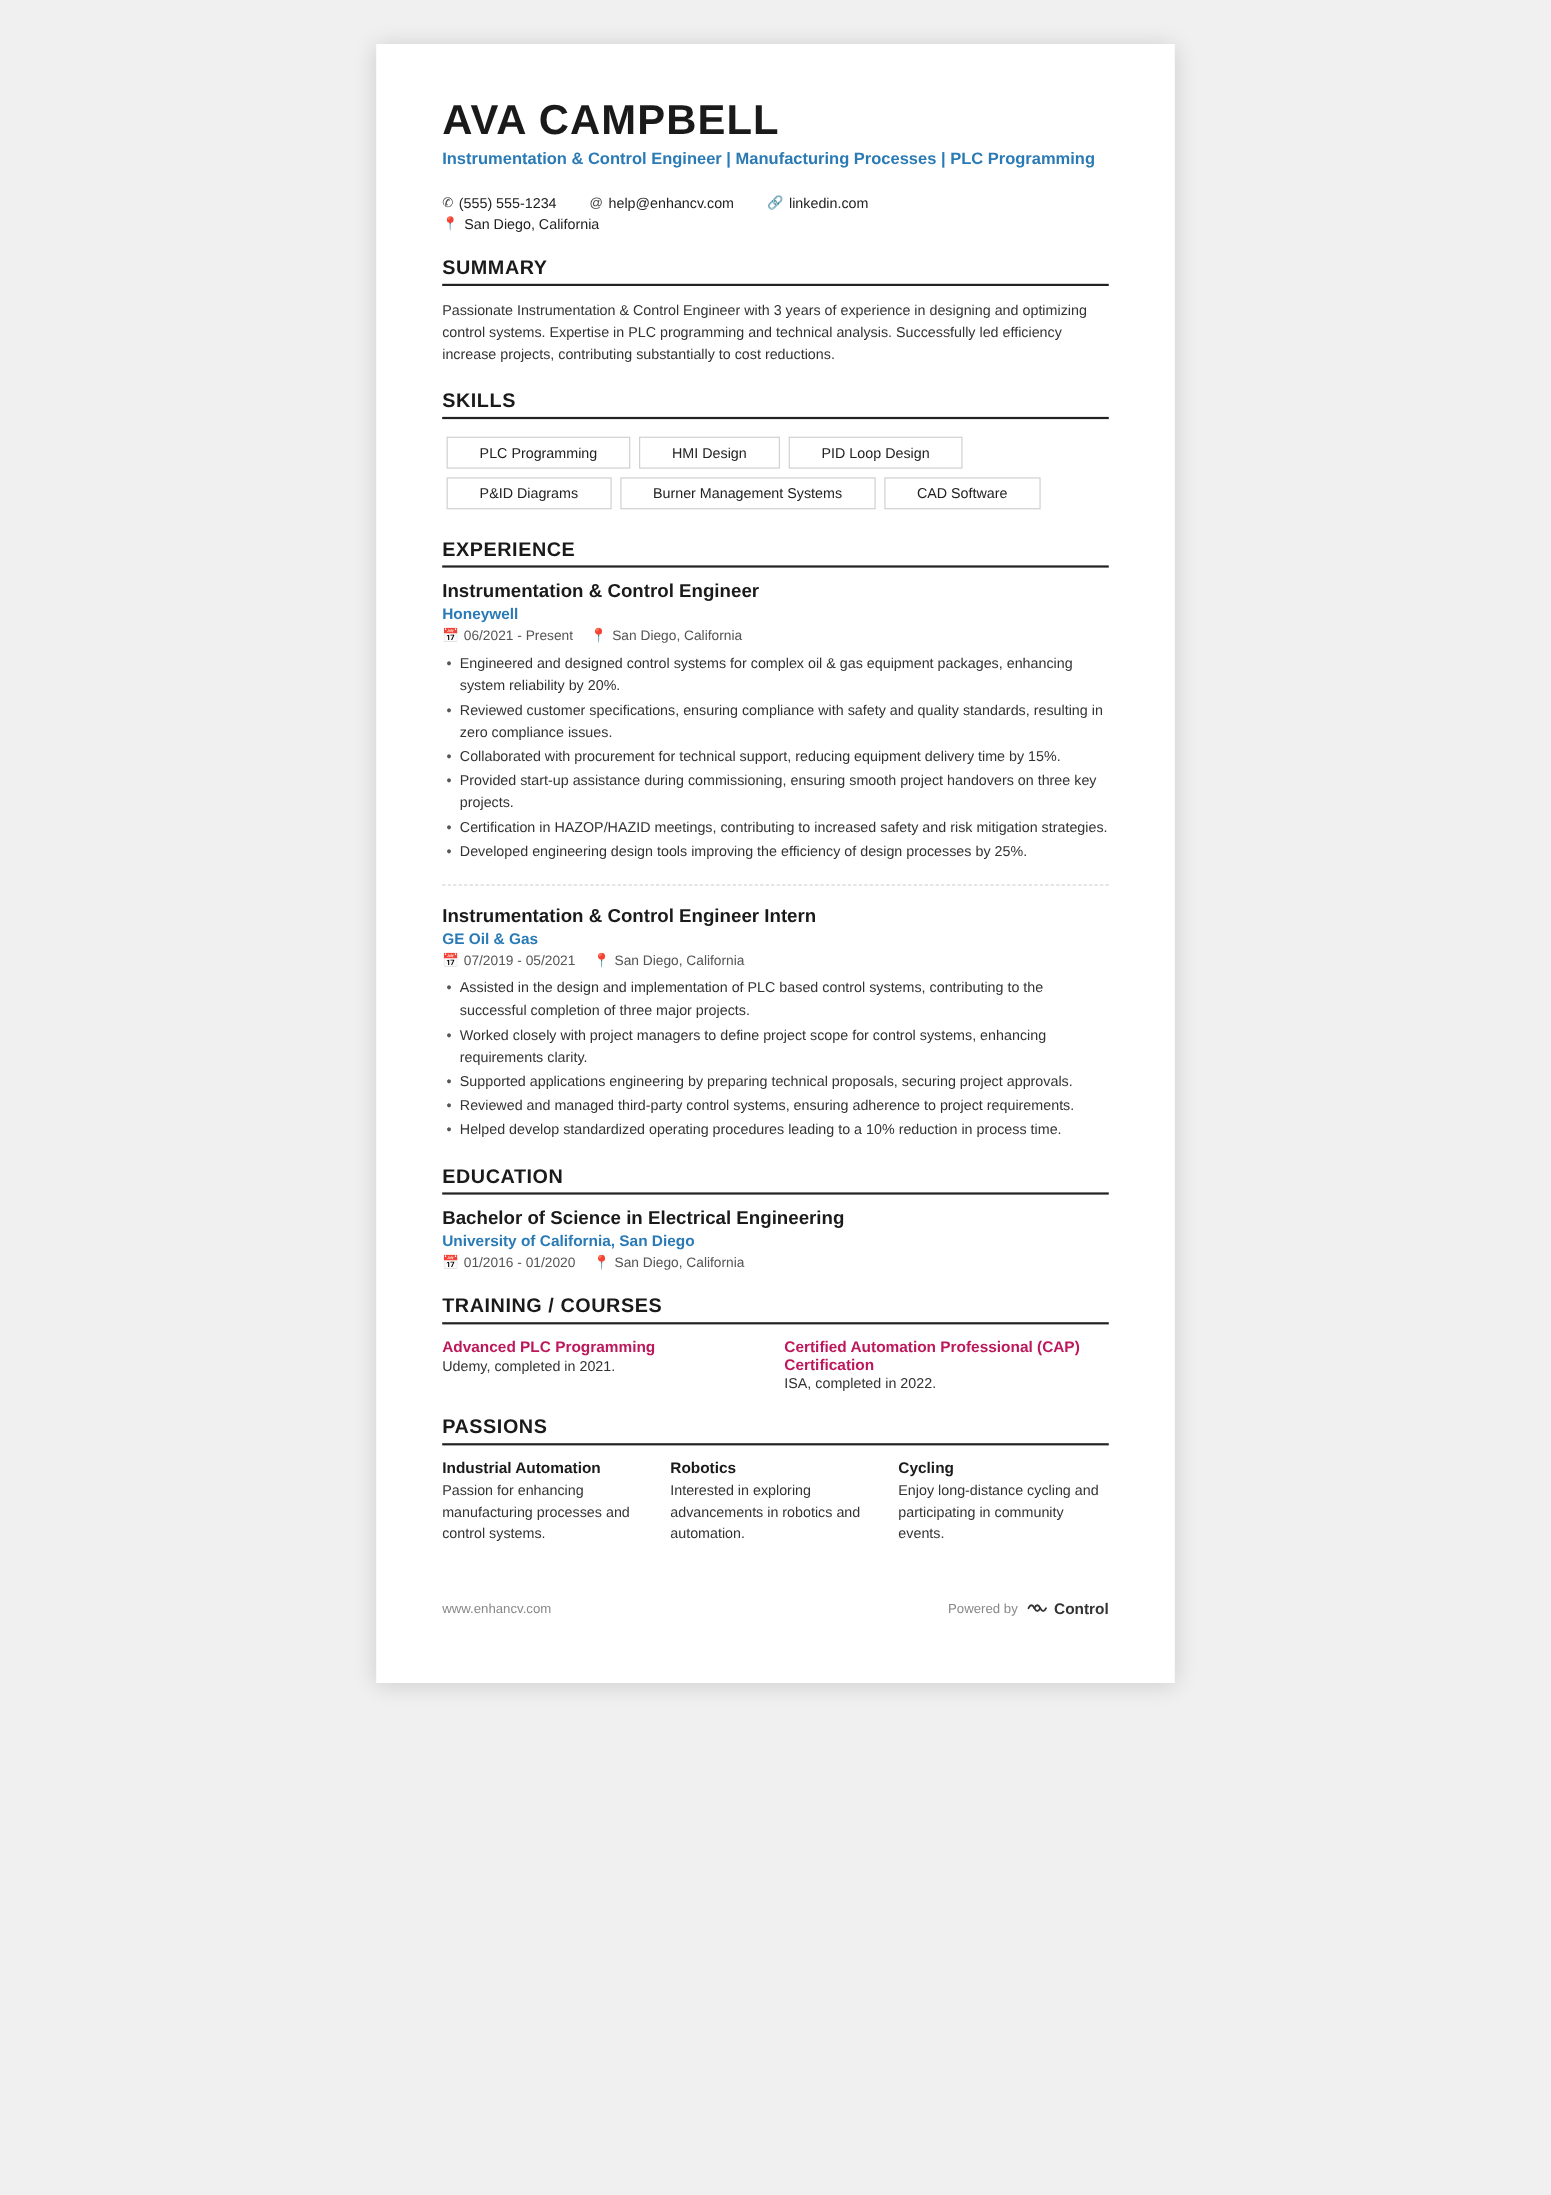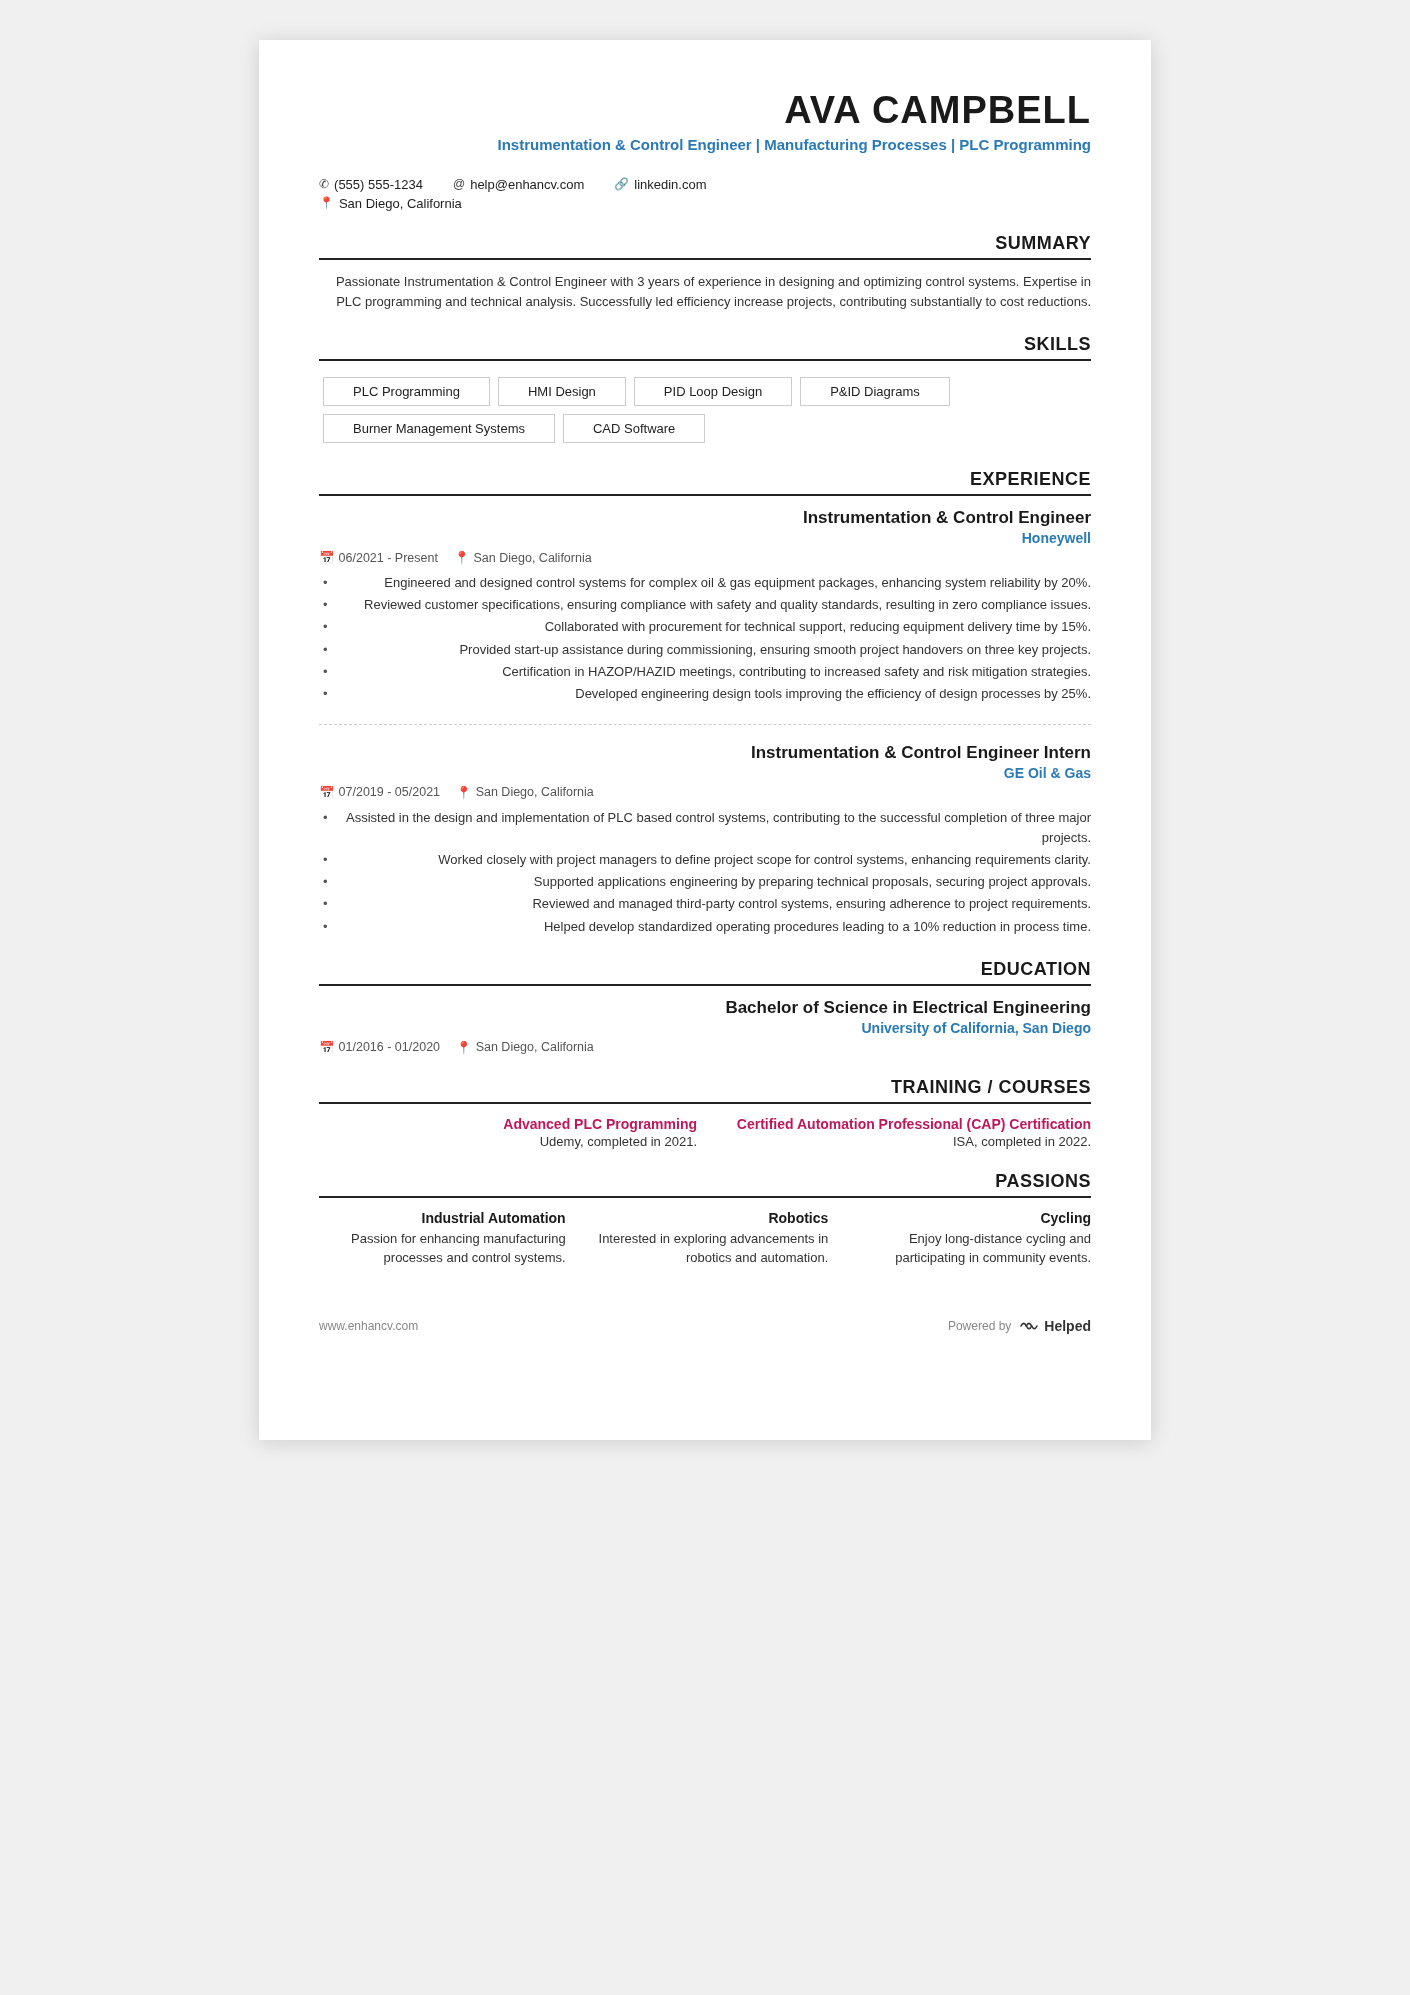--- a/index.html
+++ b/index.html
@@ -5,26 +5,25 @@
     * { margin: 0; padding: 0; box-sizing: border-box; }
     body {
       font-family: 'Arial', sans-serif;
       background: #f0f0f0;
       display: flex;
       justify-content: center;
       padding: 40px 20px;
     }
     .resume-page {
       background: #fff;
-      width: 892px;
+      width: 726px;
       min-height: 1400px;
       padding: 50px 60px 60px 60px;
       box-shadow: 0 2px 20px rgba(0,0,0,0.15);
       position: relative;
-      text-align: right;
     }
     
     .header-name {
       font-size: 38px;
       font-weight: 900;
       color: #1a1a1a;
       letter-spacing: 1px;
       line-height: 1.1;
     }
     .header-title {
@@ -365,18 +364,18 @@
 
   <div class="page-footer">
     <span>www.enhancv.com</span>
     <div class="footer-brand">
       <span>Powered by</span>
       <div class="enhancv-logo">
         <svg class="logo-icon" viewBox="0 0 36 24" fill="none" xmlns="http://www.w3.org/2000/svg">
           <path d="M6 12 Q10 4 14 12 Q18 20 22 12" stroke="#333" stroke-width="2.5" fill="none" stroke-linecap="round"></path>
           <path d="M14 12 Q18 4 22 12 Q26 20 30 12" stroke="#333" stroke-width="2.5" fill="none" stroke-linecap="round"></path>
         </svg>
-        <span style="font-size:14px; color:#333; font-weight:600;">Helped</span>
+        <span style="font-size:14px; color:#333; font-weight:600;">Control</span>
       </div>
     </div>
   </div>
 
 </div>
 
 </body></html>

